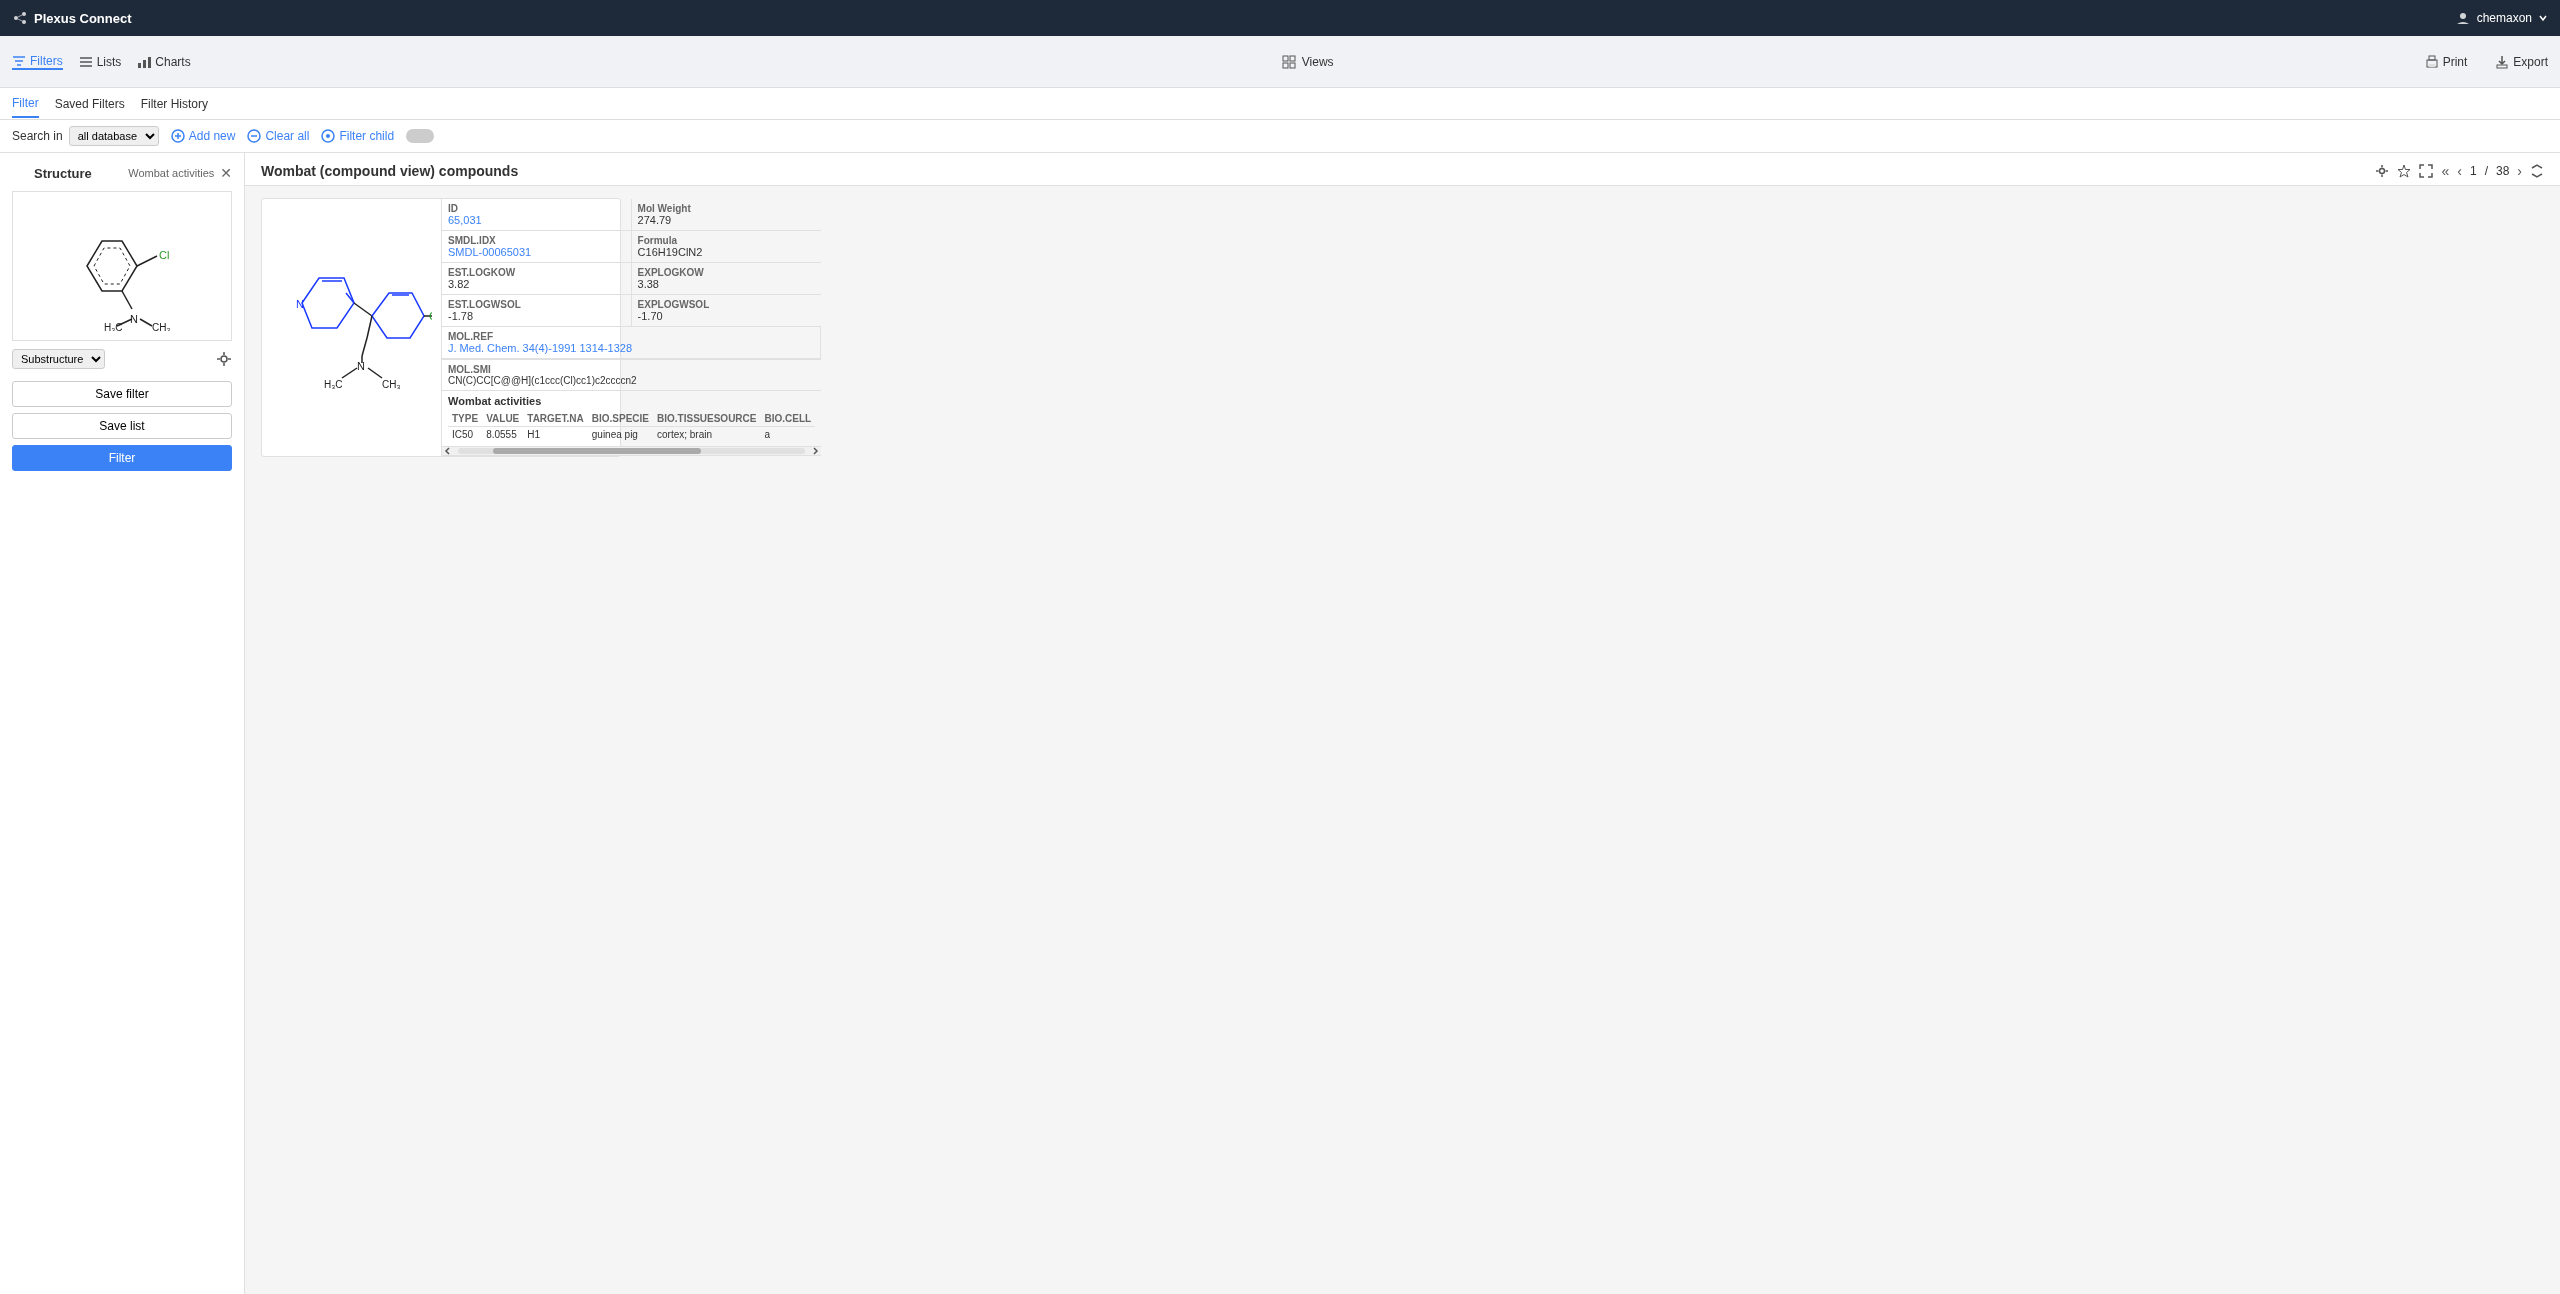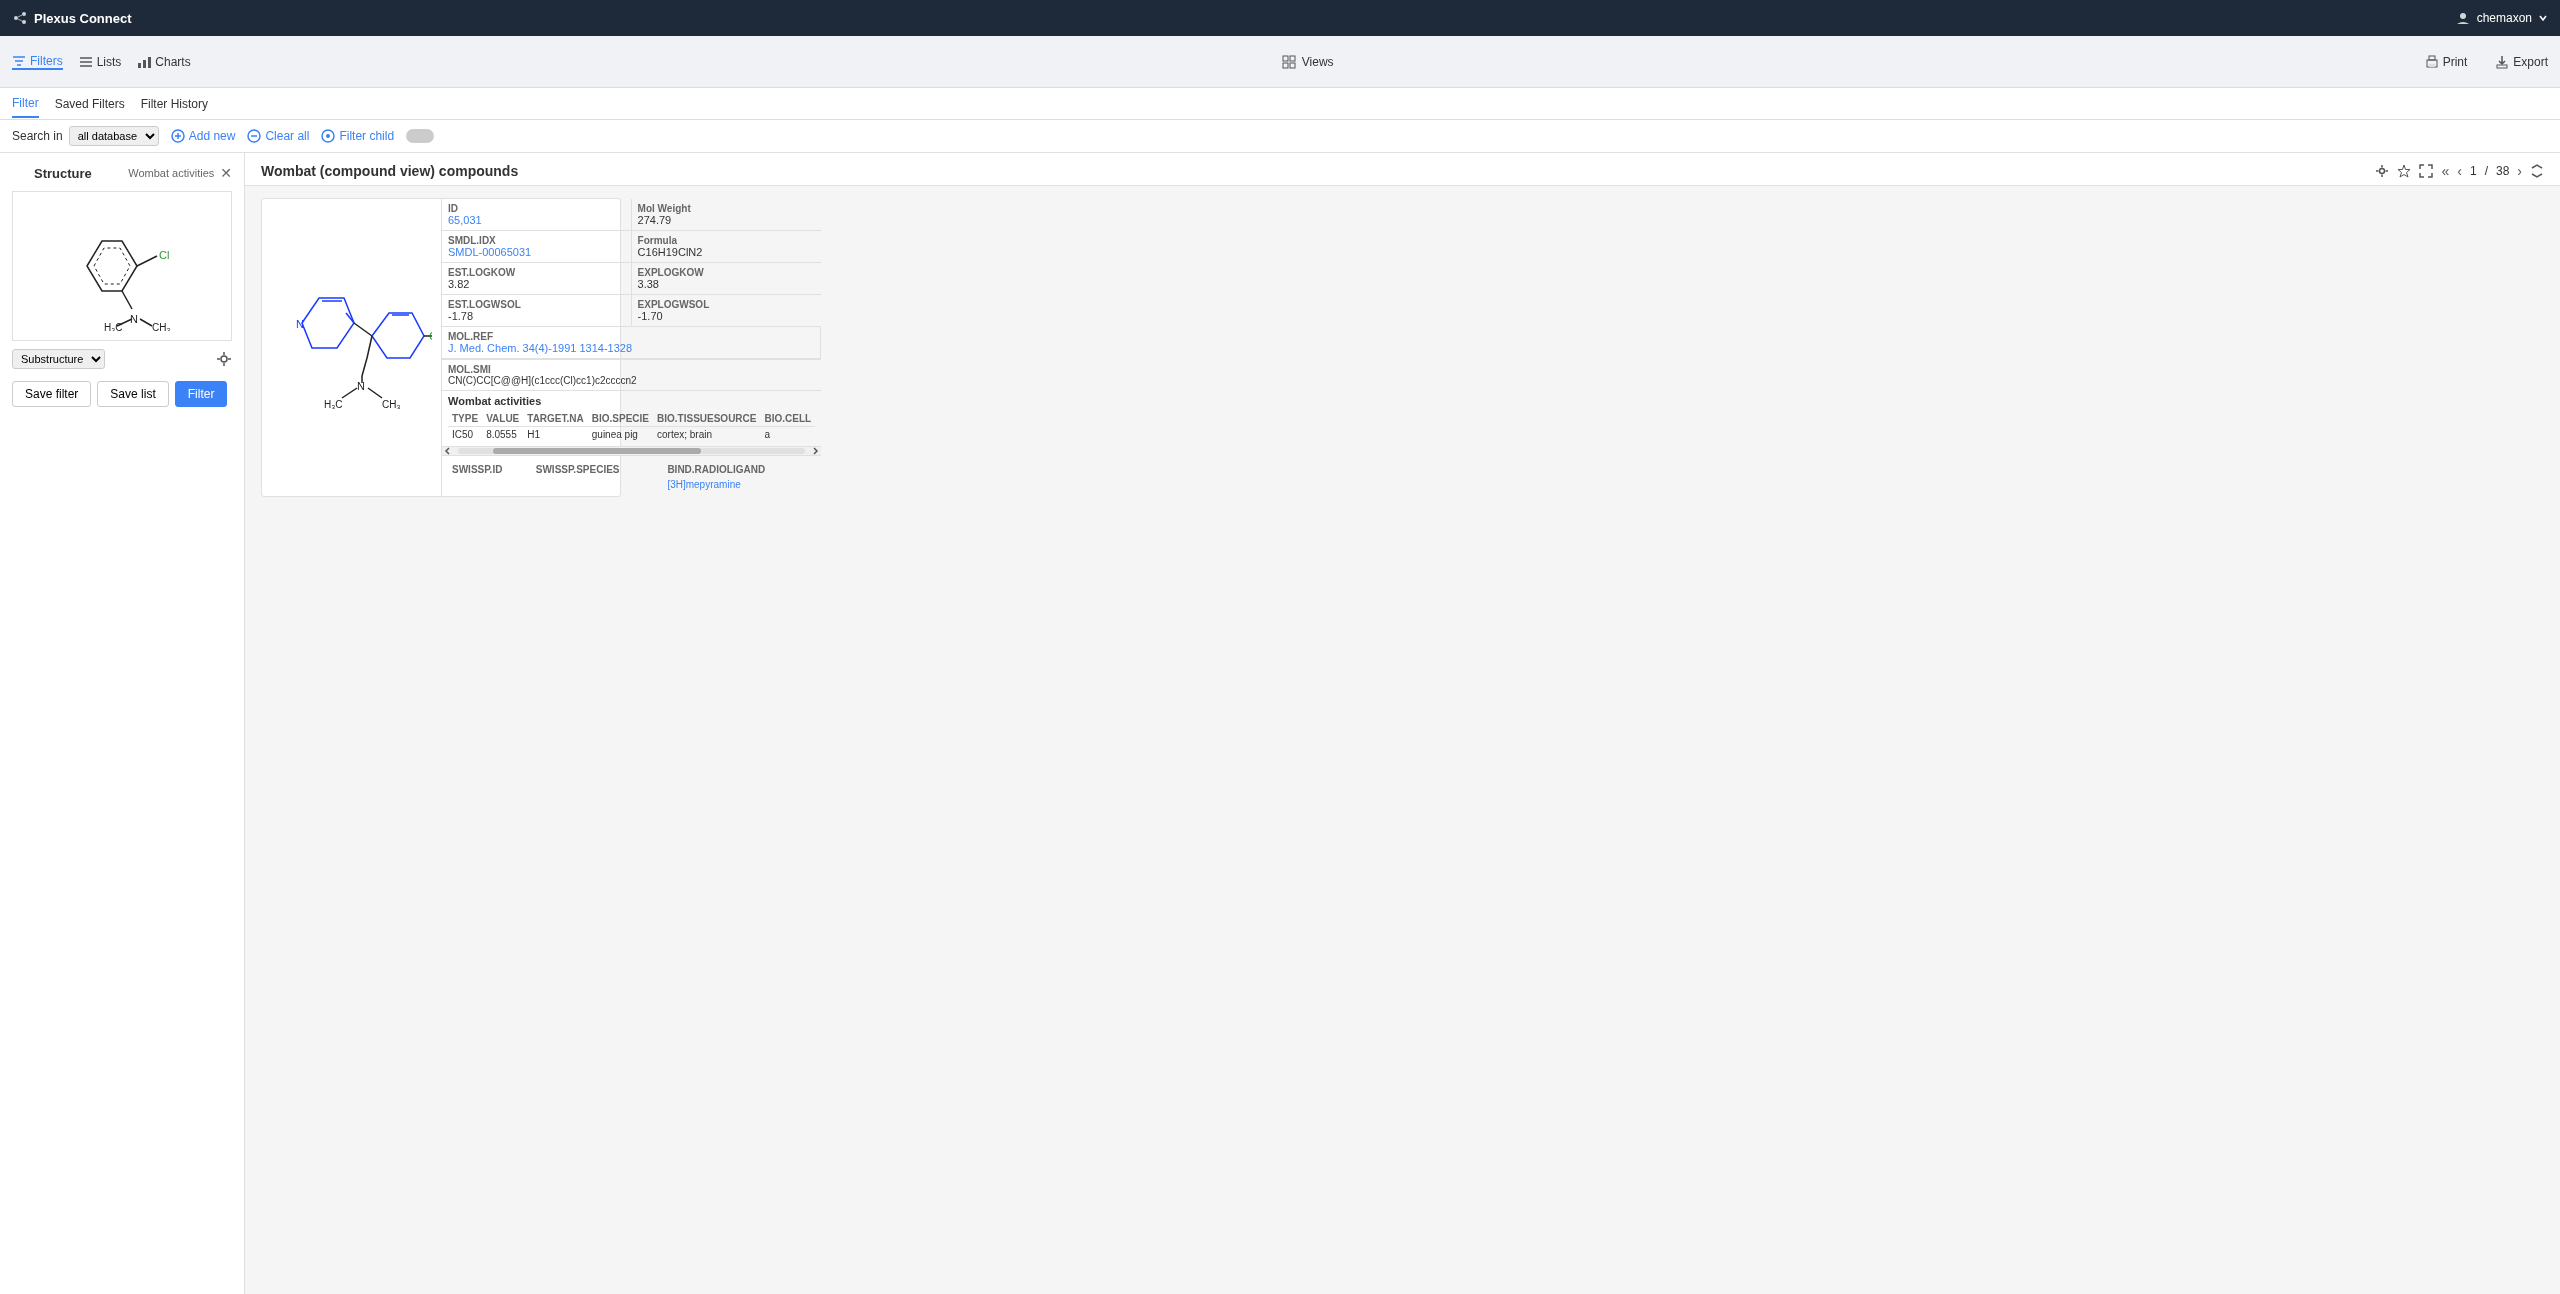--- a/index.html
+++ b/index.html
@@ -92,21 +92,21 @@
       display: flex;
       align-items: center;
       justify-content: center;
       margin-bottom: 8px;
       position: relative;
     }
 
     .filter-controls { display: flex; align-items: center; justify-content: space-between; margin-top: 8px; }
     .substructure-select { font-size: 11px; padding: 2px 4px; border: 1px solid #ccc; border-radius: 3px; }
 
-    .filter-buttons { display: flex; gap: 6px; margin-top: 12px; }
+    .filter-buttons { display: flex; gap: 6px; margin-top: 12px; flex-direction: column; }
     .btn { padding: 5px 12px; font-size: 12px; border-radius: 3px; cursor: pointer; border: 1px solid #ccc; background: white; }
     .btn-primary { background: #3b82f6; color: white; border-color: #3b82f6; }
 
     
     .content-area {
       flex: 1;
       display: flex;
       flex-direction: column;
       overflow: hidden;
     }
@@ -526,37 +526,19 @@
               <path d="M5 1 L2 4 L5 7" stroke="#555" stroke-width="1.5" fill="none"></path>
             </svg>
             <div class="scrollbar-track">
               <div class="scrollbar-thumb"></div>
             </div>
             <svg width="8" height="8" viewBox="0 0 8 8" style="cursor:pointer;flex-shrink:0;margin:0 2px;">
               <path d="M3 1 L6 4 L3 7" stroke="#555" stroke-width="1.5" fill="none"></path>
             </svg>
           </div>
 
-          <div style="padding: 4px 6px;">
-            <table class="swissp-table">
-              <thead>
-                <tr>
-                  <th>SWISSP.ID</th>
-                  <th>SWISSP.SPECIES</th>
-                  <th>BIND.RADIOLIGAND</th>
-                </tr>
-              </thead>
-              <tbody>
-                <tr>
-                  <td></td>
-                  <td></td>
-                  <td class="swissp-value">[3H]mepyramine</td>
-                </tr>
-              </tbody>
-            </table>
-          </div>
 
         </div>
       </div>
     </div>
   </div>
 
 </div>
 
 </body></html>

